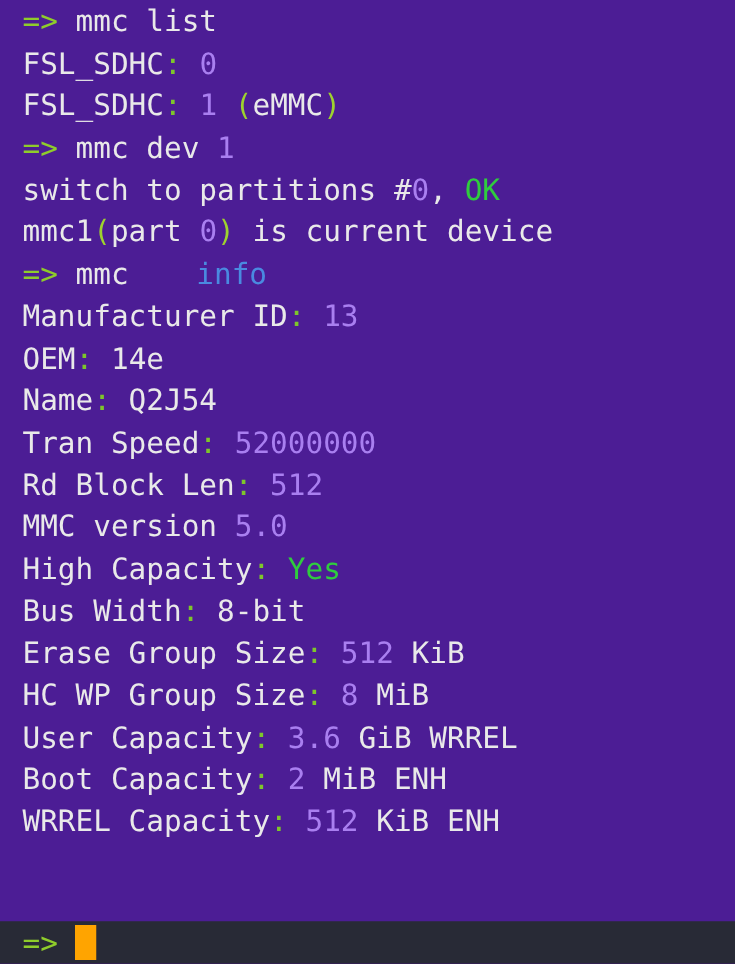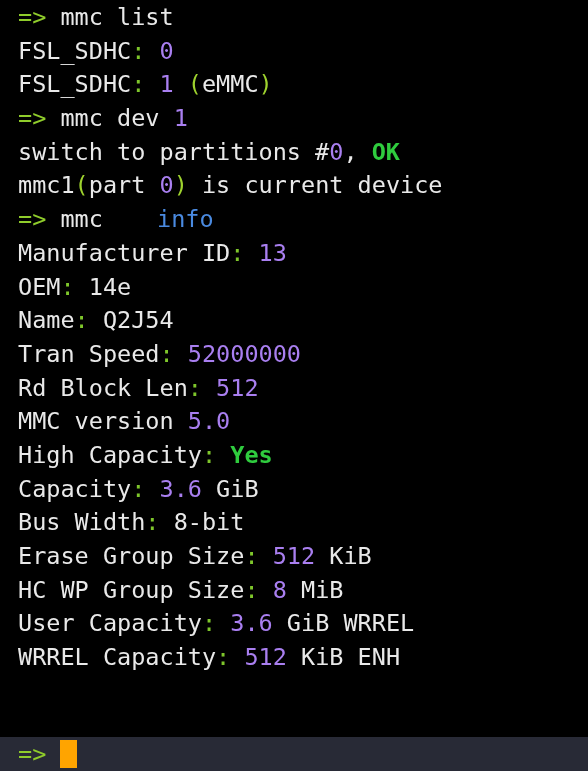--- a/index.html
+++ b/index.html
@@ -4,21 +4,21 @@
 <style>
   html, body {
     margin: 0;
     padding: 0;
     background: #1c1c1c;
   }
   #terminal-window {
     position: relative;
     width: 588px;
     height: 771px;
-    background: #000000;
+    background: #4c1d95;
     overflow: hidden;
     font-family: "DejaVu Sans Mono", "Liberation Mono", monospace;
   }
   #terminal-output {
     position: absolute;
     left: 0;
     top: 0;
     right: 0;
     bottom: 34px;
     padding: 1px 0 0 18px;
@@ -28,21 +28,21 @@
     height: 33.7px;
     line-height: 33.7px;
     font-size: 23.5px;
     letter-spacing: 0px;
     white-space: pre;
     color: #e8e8e8;
   }
   .tok { white-space: pre; }
   .c-white  { color: #e9e9e9; }
   .c-prompt { color: #8fcc2b; }
-  .c-green  { color: #2fcc3e; font-weight: bold; }
+  .c-green  { color: #2fcc3e; }
   .c-purple { color: #a97ff0; }
   .c-blue   { color: #4a8ae0; margin-left: 40px; }
   .c-colon  { color: #7ec62b; }
   .c-paren  { color: #9ed22e; }
 
   #status-bar {
     position: absolute;
     left: 0;
     right: 0;
     bottom: 0;
@@ -87,25 +87,25 @@
       <div class="term-line"><span class="tok c-white">switch to partitions #</span><span class="tok c-purple">0</span><span class="tok c-white">, </span><span class="tok c-green">OK</span></div>
       <div class="term-line"><span class="tok c-white">mmc1</span><span class="tok c-paren">(</span><span class="tok c-white">part </span><span class="tok c-purple">0</span><span class="tok c-paren">)</span><span class="tok c-white"> is current device</span></div>
       <div class="term-line"><span class="tok c-prompt">=&gt;</span><span class="tok c-white"> mmc </span><span class="tok c-blue">info</span></div>
       <div class="term-line"><span class="tok c-white">Manufacturer ID</span><span class="tok c-colon">:</span><span class="tok c-white"> </span><span class="tok c-purple">13</span></div>
       <div class="term-line"><span class="tok c-white">OEM</span><span class="tok c-colon">:</span><span class="tok c-white"> 14e</span></div>
       <div class="term-line"><span class="tok c-white">Name</span><span class="tok c-colon">:</span><span class="tok c-white"> Q2J54</span></div>
       <div class="term-line"><span class="tok c-white">Tran Speed</span><span class="tok c-colon">:</span><span class="tok c-white"> </span><span class="tok c-purple">52000000</span></div>
       <div class="term-line"><span class="tok c-white">Rd Block Len</span><span class="tok c-colon">:</span><span class="tok c-white"> </span><span class="tok c-purple">512</span></div>
       <div class="term-line"><span class="tok c-white">MMC version </span><span class="tok c-purple">5.0</span></div>
       <div class="term-line"><span class="tok c-white">High Capacity</span><span class="tok c-colon">:</span><span class="tok c-white"> </span><span class="tok c-green">Yes</span></div>
-      <div class="term-line"><span class="tok c-white">Capacity</span><span class="tok c-colon">:</span><span class="tok c-white"> </span><span class="tok c-purple">3.6</span><span class="tok c-white"> GiB</span></div>
       <div class="term-line"><span class="tok c-white">Bus Width</span><span class="tok c-colon">:</span><span class="tok c-white"> 8-bit</span></div>
       <div class="term-line"><span class="tok c-white">Erase Group Size</span><span class="tok c-colon">:</span><span class="tok c-white"> </span><span class="tok c-purple">512</span><span class="tok c-white"> KiB</span></div>
       <div class="term-line"><span class="tok c-white">HC WP Group Size</span><span class="tok c-colon">:</span><span class="tok c-white"> </span><span class="tok c-purple">8</span><span class="tok c-white"> MiB</span></div>
       <div class="term-line"><span class="tok c-white">User Capacity</span><span class="tok c-colon">:</span><span class="tok c-white"> </span><span class="tok c-purple">3.6</span><span class="tok c-white"> GiB WRREL</span></div>
+      <div class="term-line"><span class="tok c-white">Boot Capacity</span><span class="tok c-colon">:</span><span class="tok c-white"> </span><span class="tok c-purple">2</span><span class="tok c-white"> MiB ENH</span></div>
       <div class="term-line"><span class="tok c-white">WRREL Capacity</span><span class="tok c-colon">:</span><span class="tok c-white"> </span><span class="tok c-purple">512</span><span class="tok c-white"> KiB ENH</span></div>
     </div>
 
   <div id="status-bar">
     <span id="status-prompt">=&gt;</span>
     <span id="cursor-block"></span>
   </div>
 
 </div>
 

